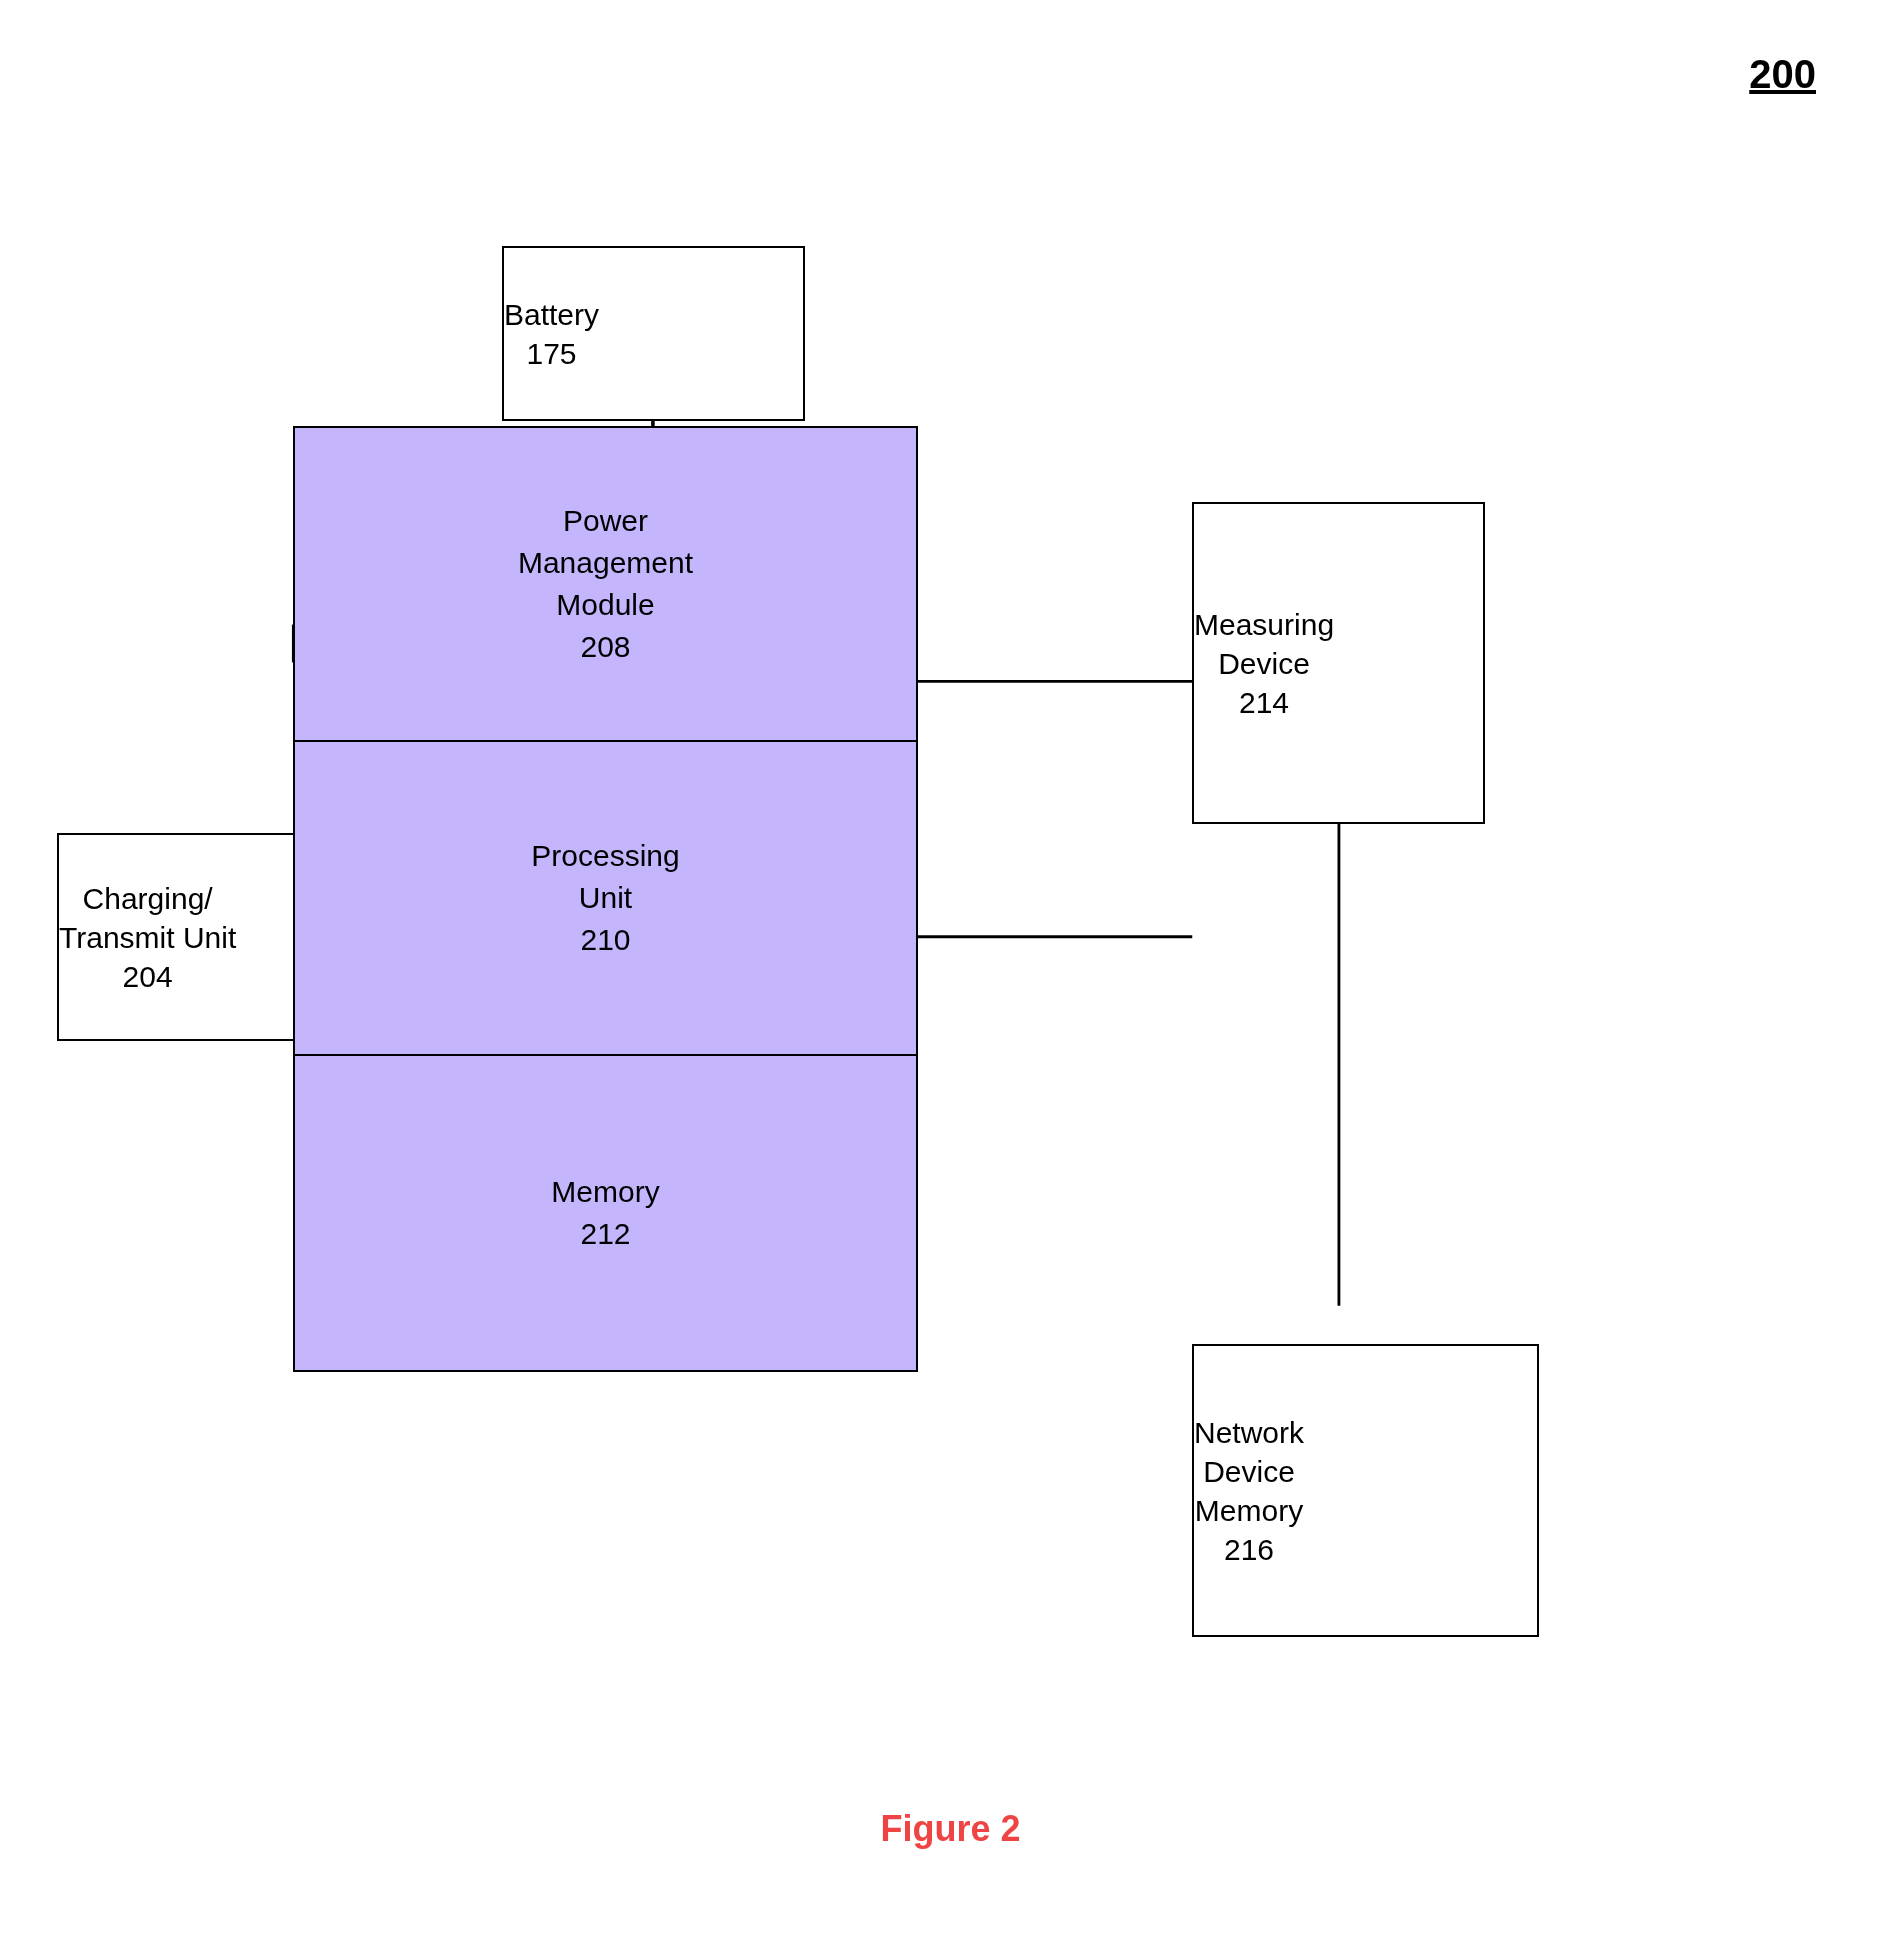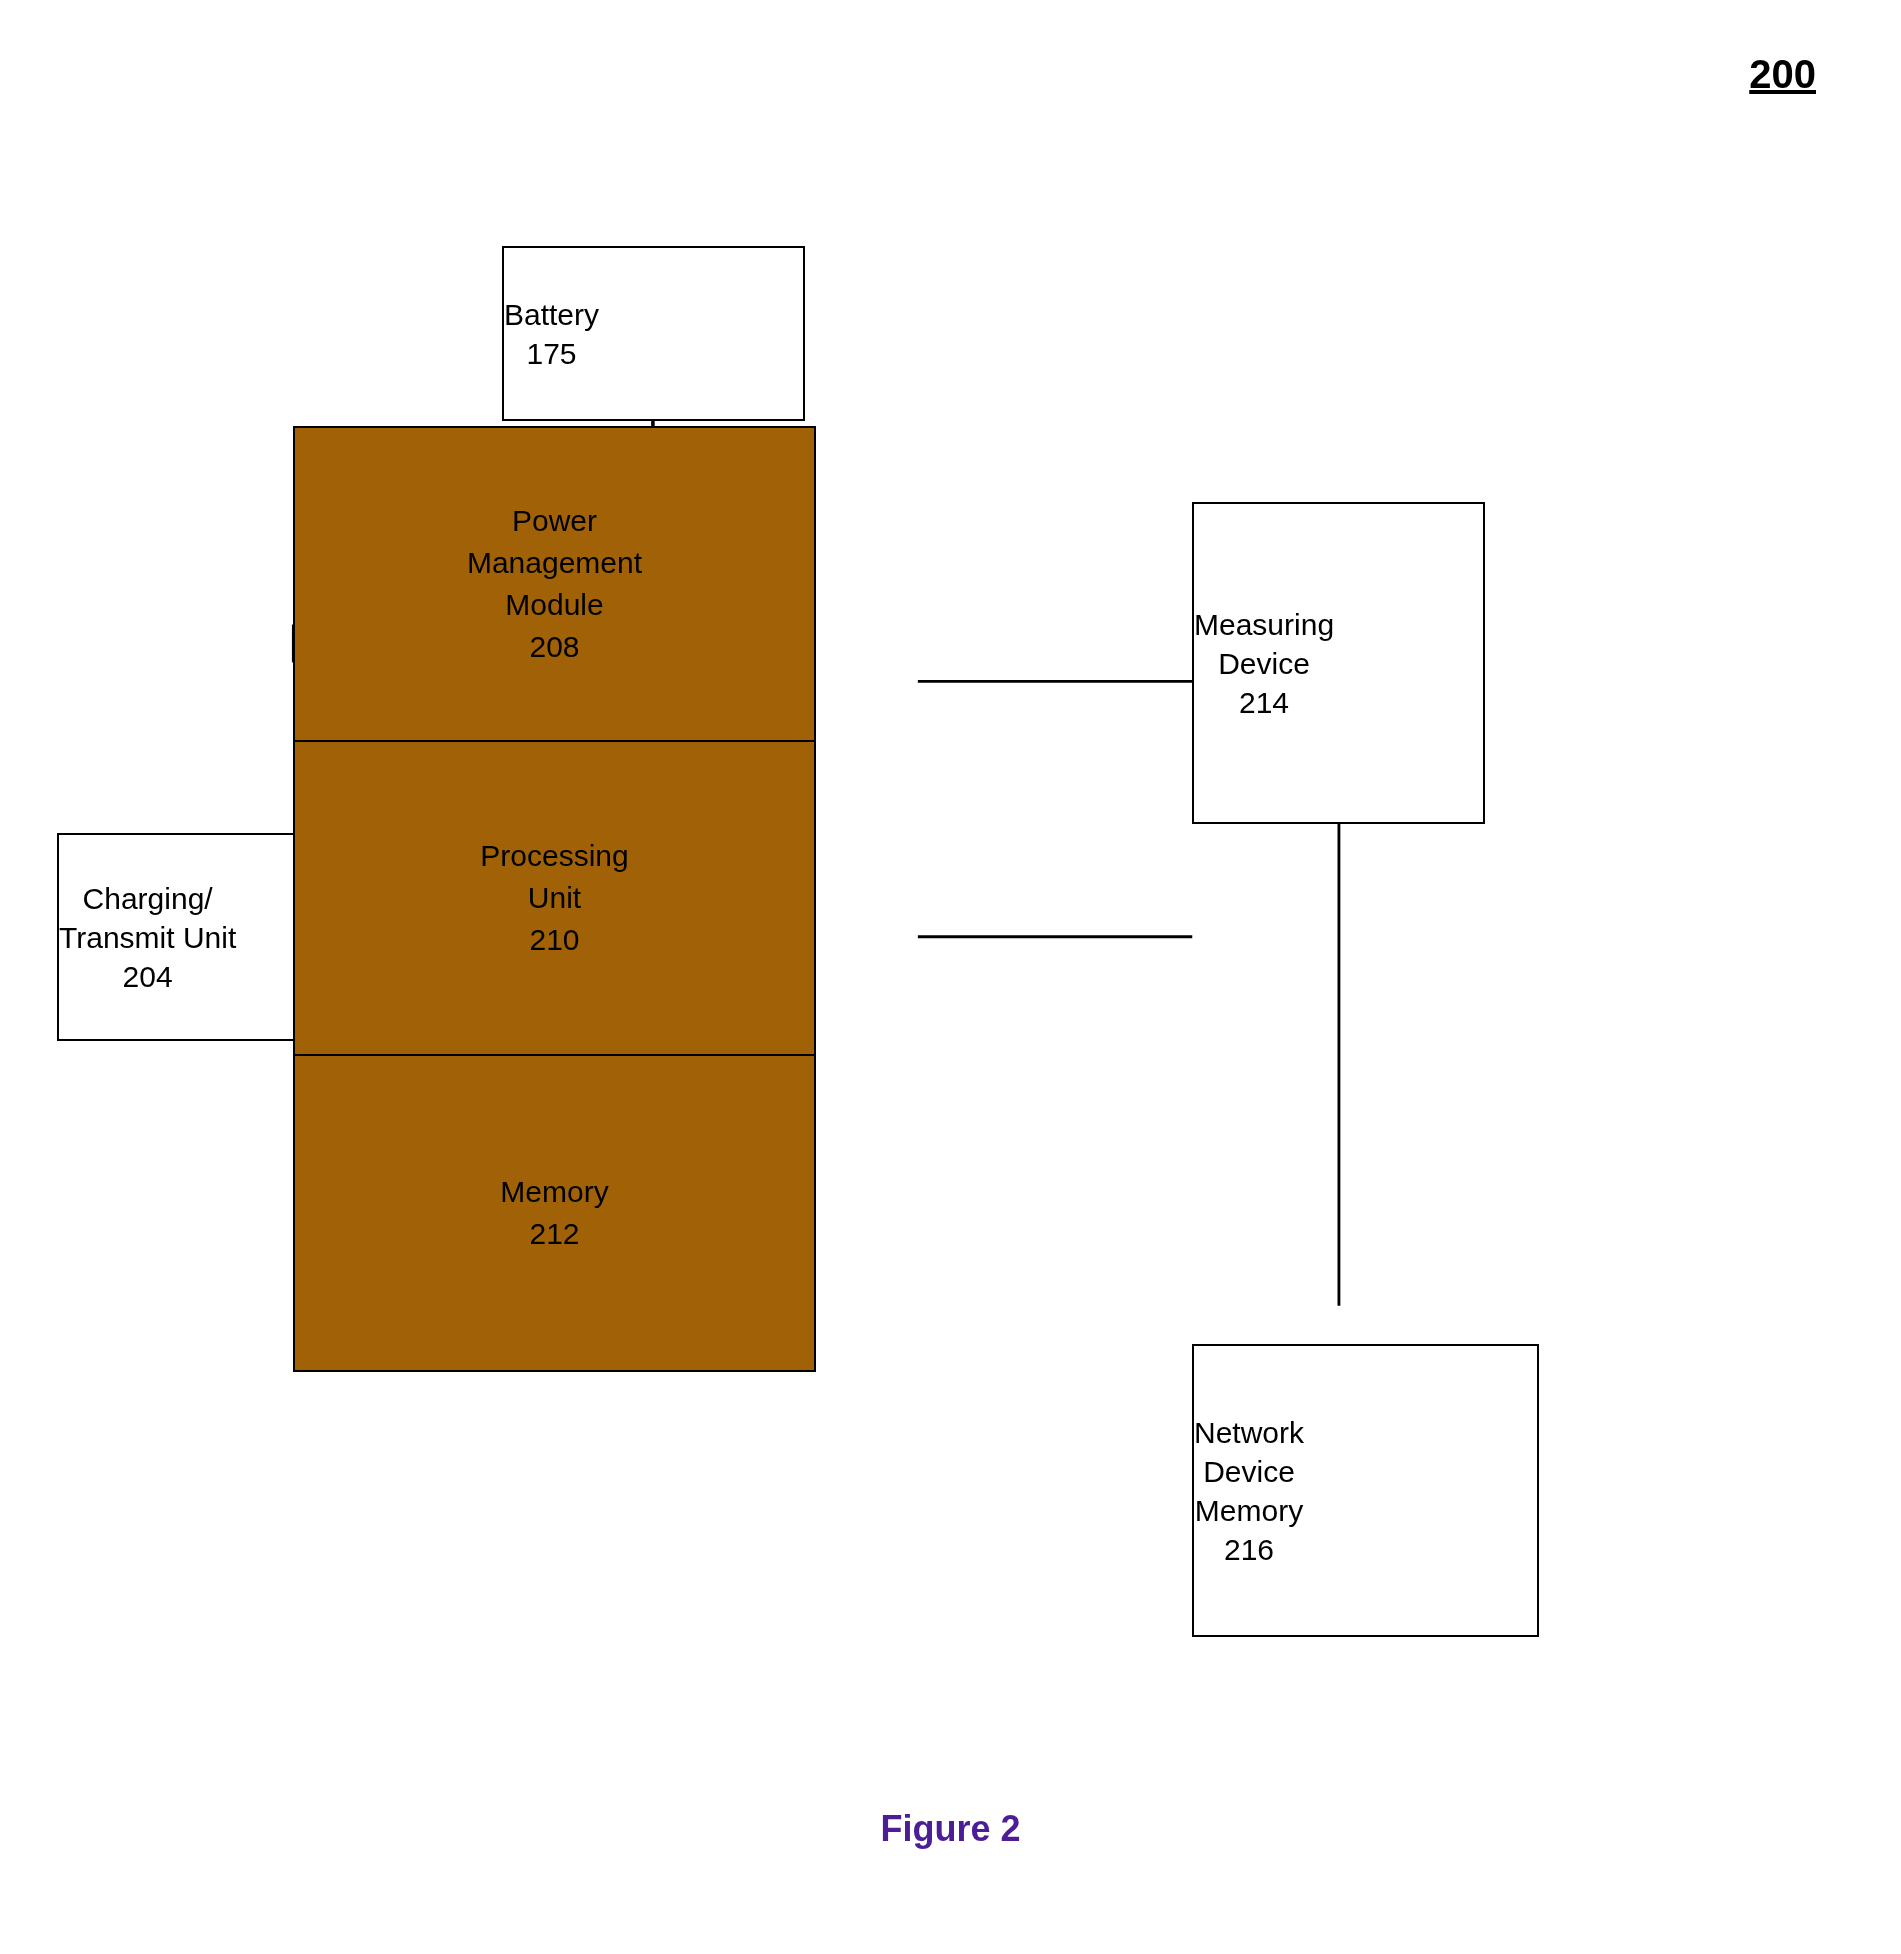--- a/index.html
+++ b/index.html
@@ -20,21 +20,21 @@
       height: 100%;
     }
 
     .figure-label {
       position: absolute;
       bottom: 104px;
       left: 50%;
       transform: translateX(-50%);
       font-size: 36px;
       font-weight: bold;
-      color: #4c1d95;
+      color: #ef4444;
     }
 
     .diagram-number {
       position: absolute;
       top: 52px;
       right: 85px;
       font-size: 40px;
       font-weight: bold;
       color: #000000;
       text-decoration: underline;
@@ -52,24 +52,24 @@
       text-align: center;
       font-size: 30px;
       line-height: 1.3;
     }
 
     
     .main-module {
       position: absolute;
       left: 293px;
       top: 426px;
-      width: 523px;
+      width: 625px;
       height: 946px;
       border: 2.8px solid #000;
-      background: #a16207;
+      background: #c4b5fd;
     }
 
     .main-module .section {
       width: 100%;
       border-bottom: 2.8px solid #000;
       display: flex;
       flex-direction: column;
       align-items: center;
       justify-content: center;
       text-align: center;

